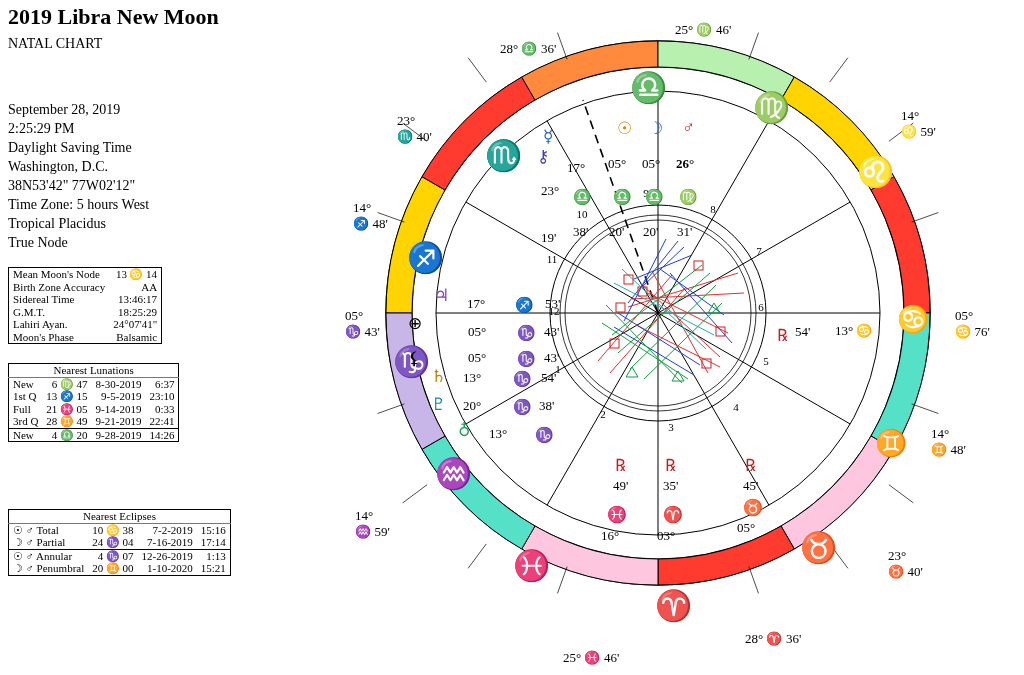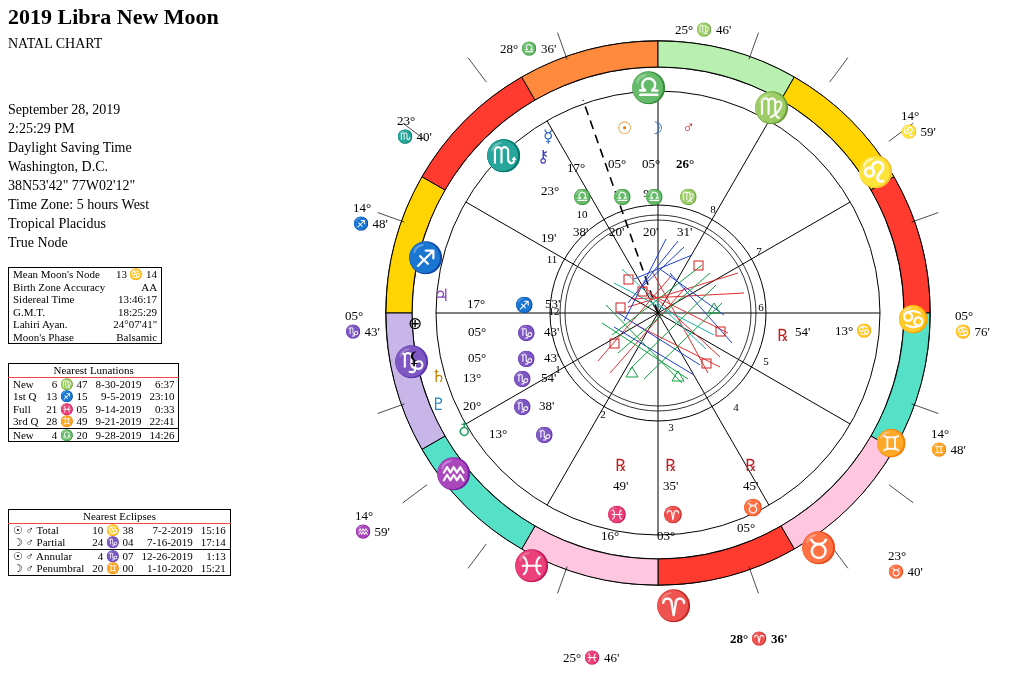--- a/index.html
+++ b/index.html
@@ -303,21 +303,21 @@
     <span>♑ 43'</span>
   </div>
   <div class="outlbl" style="left:10px;top:500px;">
     <span>14°</span><br>
     <span>♒ 59'</span>
   </div>
   <div class="outlbl" style="left:218px;top:642px;">
     <span>25°</span>
     <span>♓ 46'</span>
   </div>
-  <div class="outlbl" style="left:385px;top:623px;font-weight:bold;">
+  <div class="outlbl" style="left:400px;top:623px;">
     <span>28°</span>
     <span>♈ 36'</span>
   </div>
   <div class="outlbl" style="left:543px;top:540px;">
     <span>23°</span><br>
     <span>♉ 40'</span>
   </div>
   <div class="outlbl" style="left:586px;top:418px;">
     <span>14°</span><br>
     <span>♊ 48'</span>

